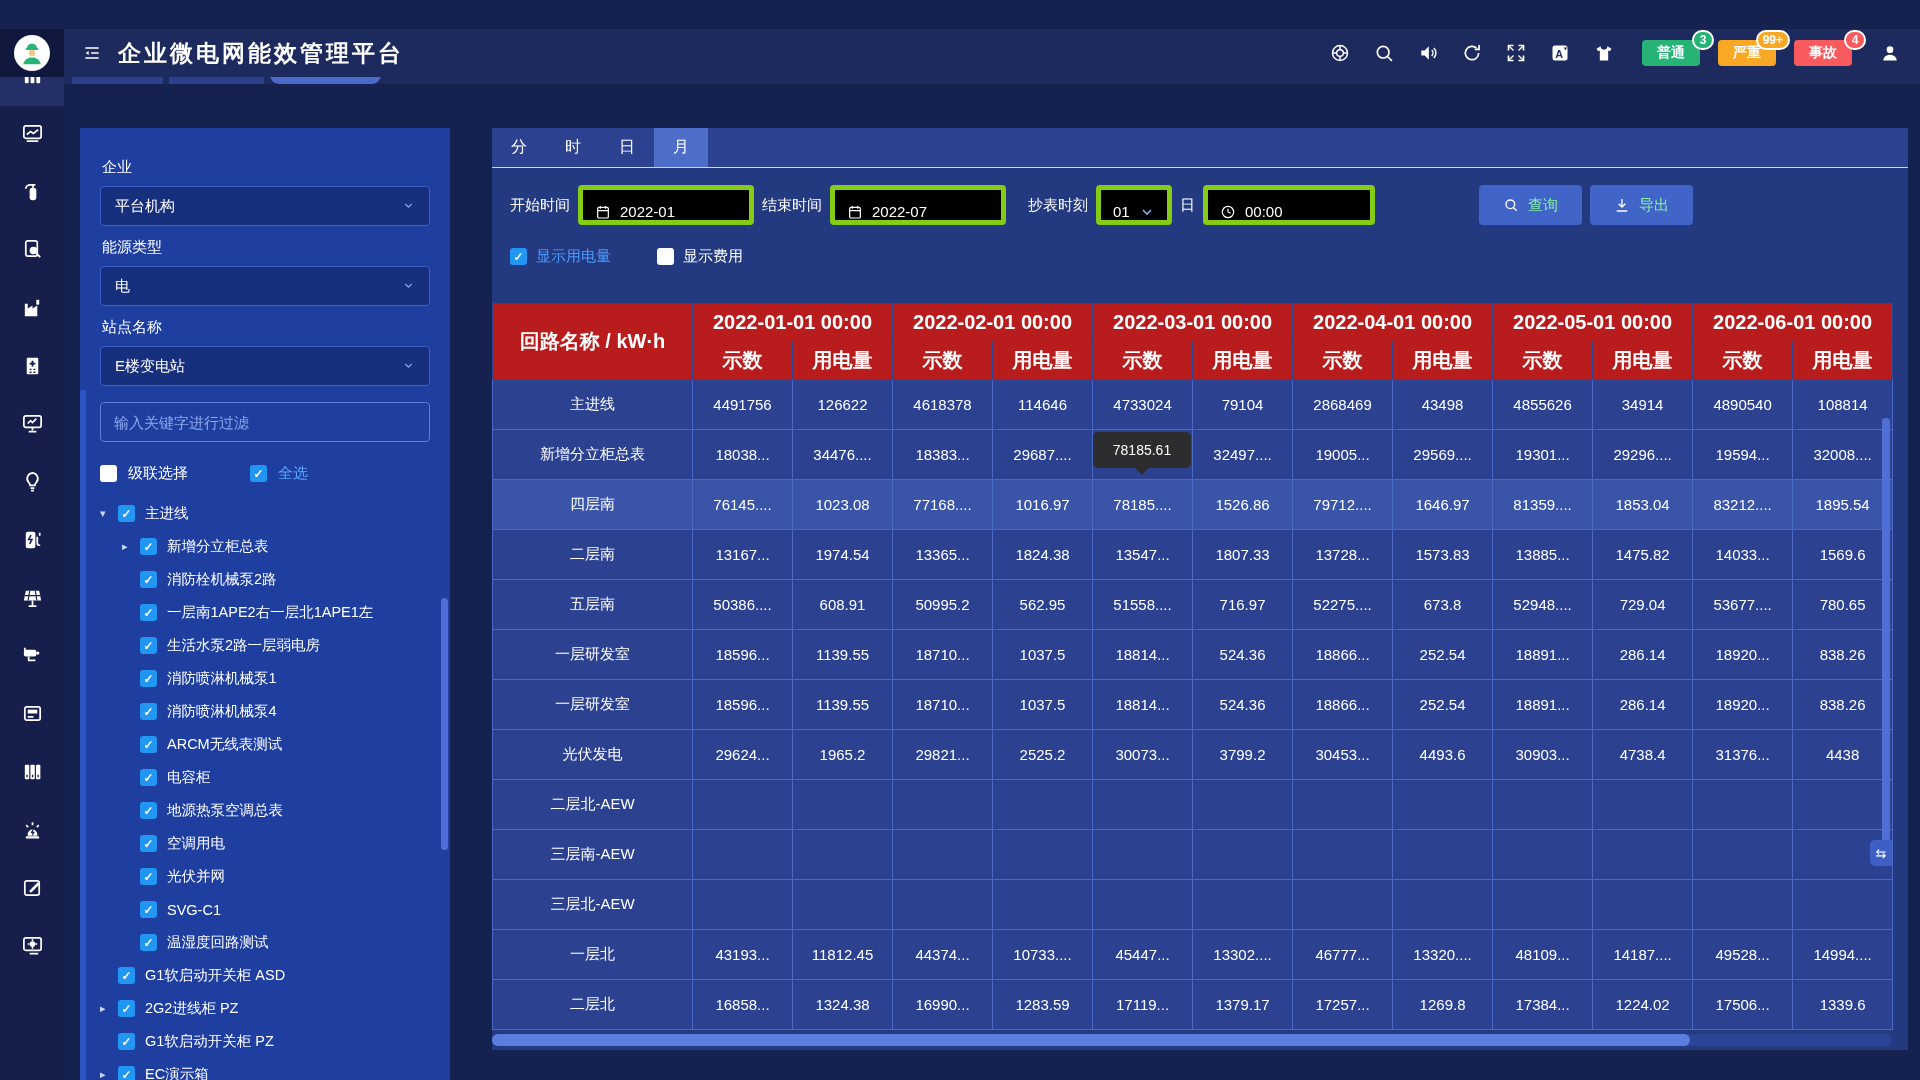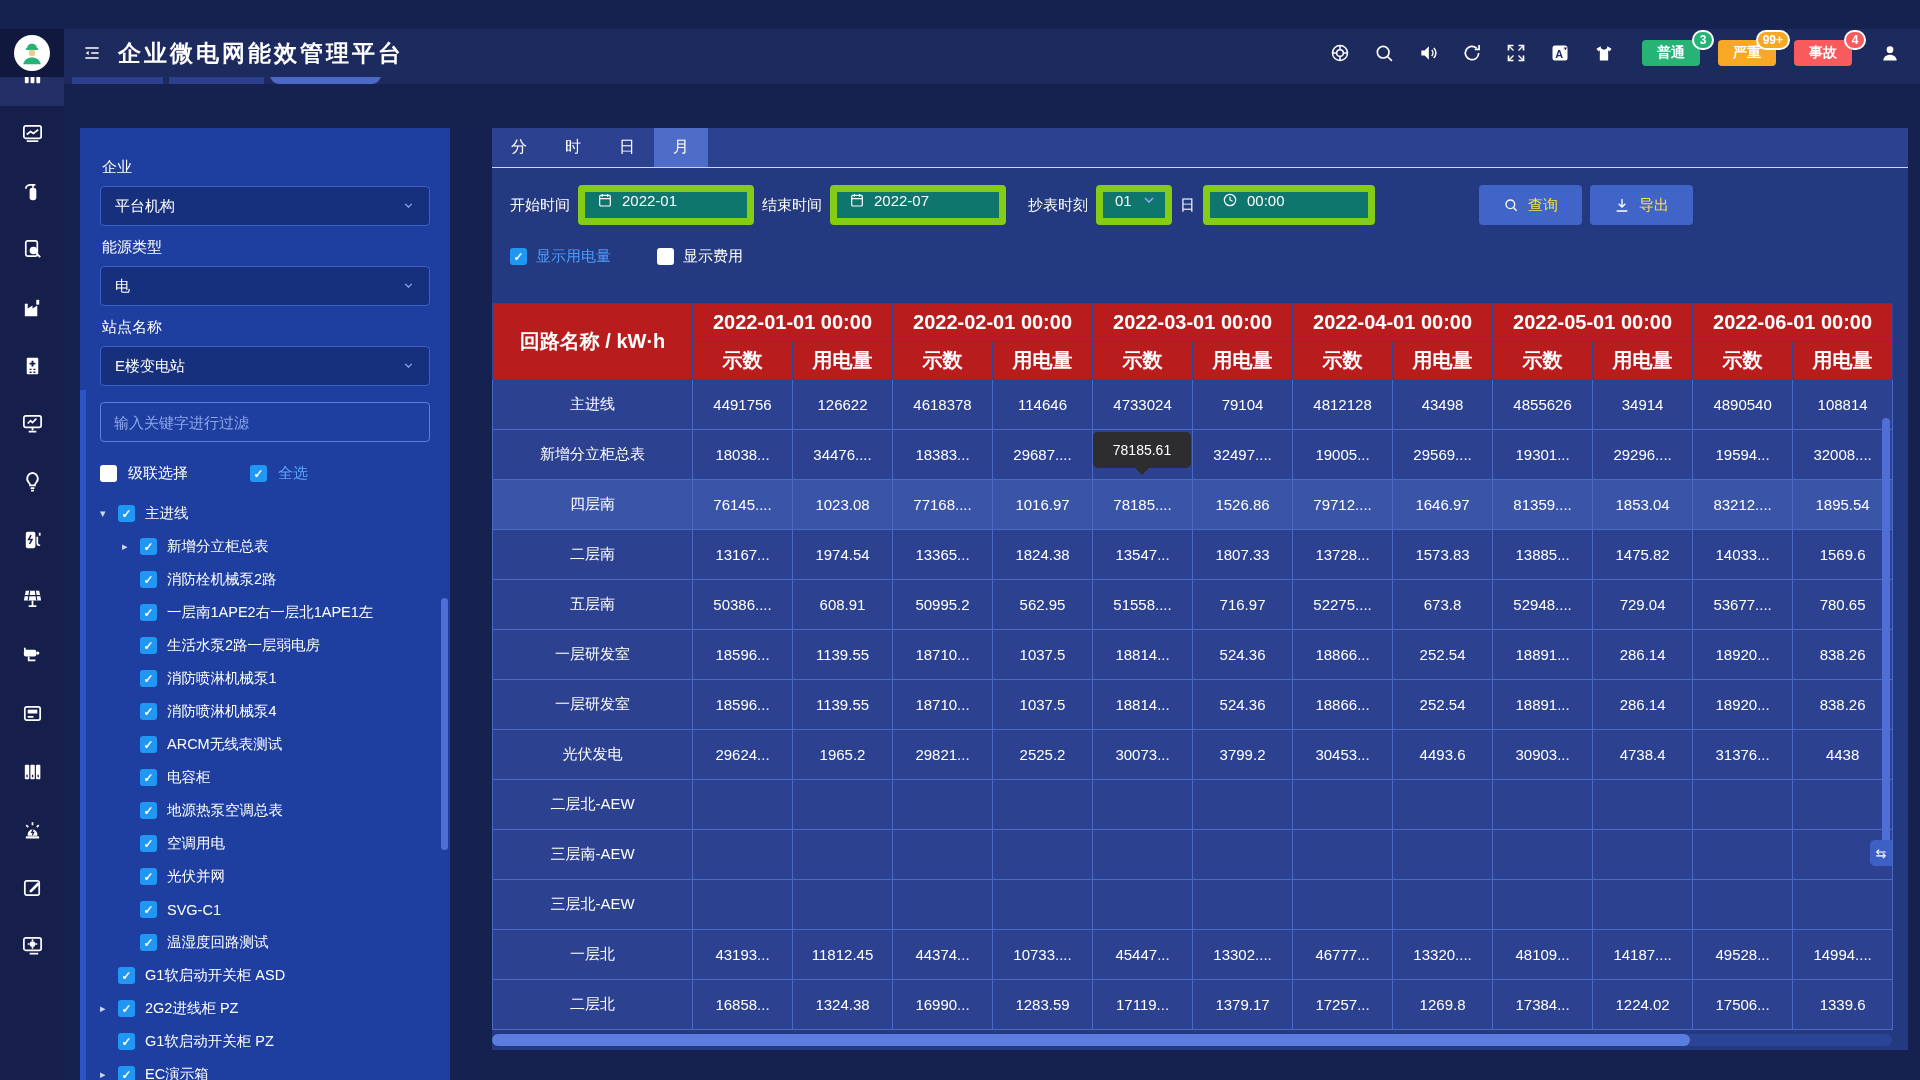--- a/index.html
+++ b/index.html
@@ -58,27 +58,27 @@
   .tree-item .cb { margin-right:10px; }
   .tree-item .t-label { font-size:14.5px; }
   .panel-accent { position:absolute; left:0; top:262px; width:6px; bottom:0; background:#2d54c4; }
   .panel-vscroll { position:absolute; right:2px; top:470px; width:7px; height:252px; background:#4f6fd6; border-radius:4px; cursor:pointer; }
   
   .main { position:absolute; left:492px; top:128px; width:1416px; height:922px; background:#243a80; }
   .period-strip { height:40px; background:#2c4190; border-bottom:1px solid #cdd6ee; display:flex; }
   .ptab { width:54px; display:flex; align-items:center; justify-content:center; font-size:16px; cursor:pointer; }
   .ptab.active { background:#4e6dc9; }
   .controls { display:flex; align-items:center; gap:8px; margin:17px 0 0 18px; height:40px; font-size:15px; }
-  .inp { height:40px; background:#0f766e; border:7px solid #84cc16; border-radius:4px;
-    display:flex; align-items:flex-start; gap:9px; padding:0 12px; font-size:15px; cursor:pointer; }
+  .inp { height:40px; background:#000000; border:5px solid #84cc16; border-radius:4px;
+    display:flex; align-items:flex-end; gap:9px; padding:0 12px; font-size:15px; cursor:pointer; }
   .inp svg { width:16px; height:16px; flex:none; }
   .inp.date { width:176px; }
   .inp.sel { width:76px; justify-content:space-between; }
   .inp.time { width:172px; }
-  .btn { height:40px; background:#4064c7; border:none; border-radius:4px; color:#fde047;
+  .btn { height:40px; background:#4064c7; border:none; border-radius:4px; color:#86efac;
     display:flex; align-items:center; gap:9px; padding:0 24px; font-size:15px; cursor:pointer;
     font-family:"Liberation Sans",sans-serif; }
   .btn svg { width:16px; height:16px; }
   .btn.query { margin-left:96px; }
   .opt-row { display:flex; align-items:center; gap:46px; margin:22px 0 0 18px; font-size:15px; }
   .opt { display:flex; align-items:center; gap:9px; cursor:pointer; }
   .opt.blue .o-label { color:#4d9bff; }
   
   .table-wrap { position:absolute; left:0; top:175px; width:1400px; }
   table { border-collapse:collapse; table-layout:fixed; width:1400px; }
@@ -552,21 +552,21 @@
           </thead>
           <tbody>
             <tr>
               <td>主进线</td>
               <td>4491756</td>
               <td>126622</td>
               <td>4618378</td>
               <td>114646</td>
               <td>4733024</td>
               <td>79104</td>
-              <td>4812128</td>
+              <td>2868469</td>
               <td>43498</td>
               <td>4855626</td>
               <td>34914</td>
               <td>4890540</td>
               <td>108814</td>
             </tr>
             <tr>
               <td>新增分立柜总表</td>
               <td>18038...</td>
               <td>34476....</td>

